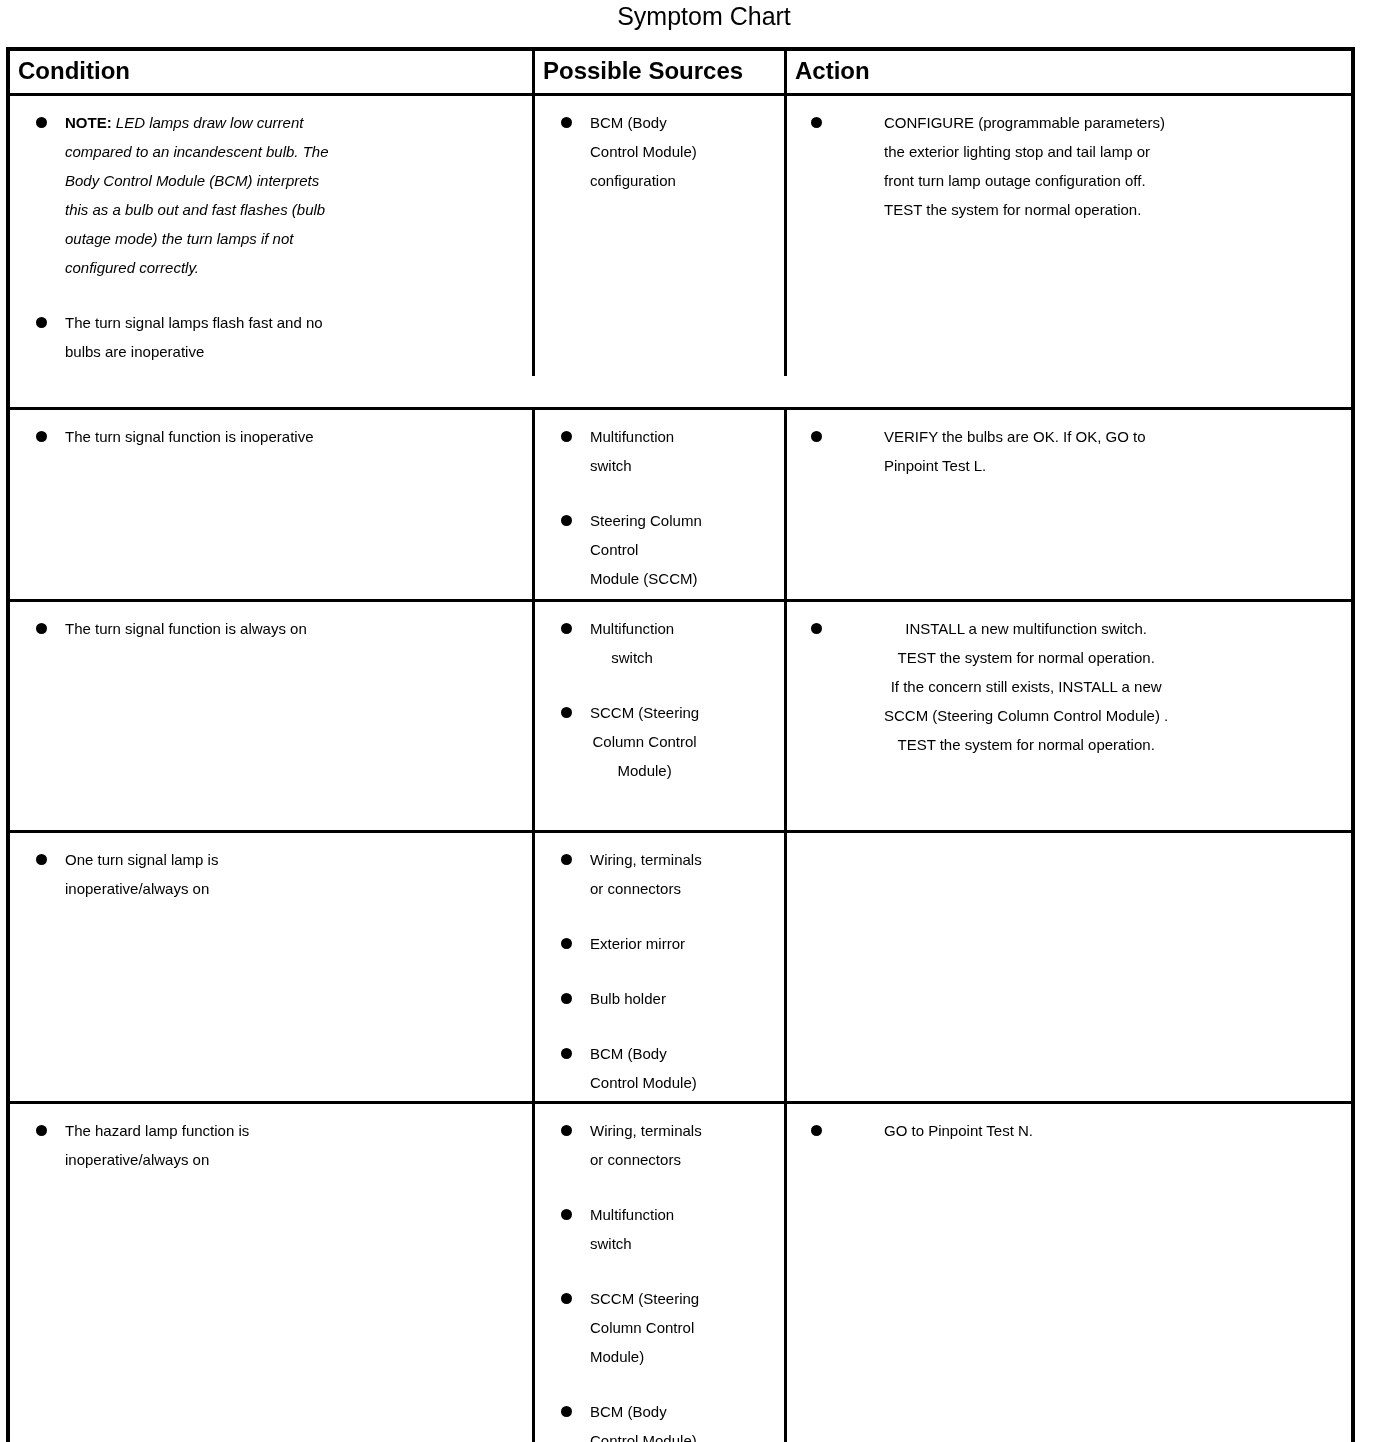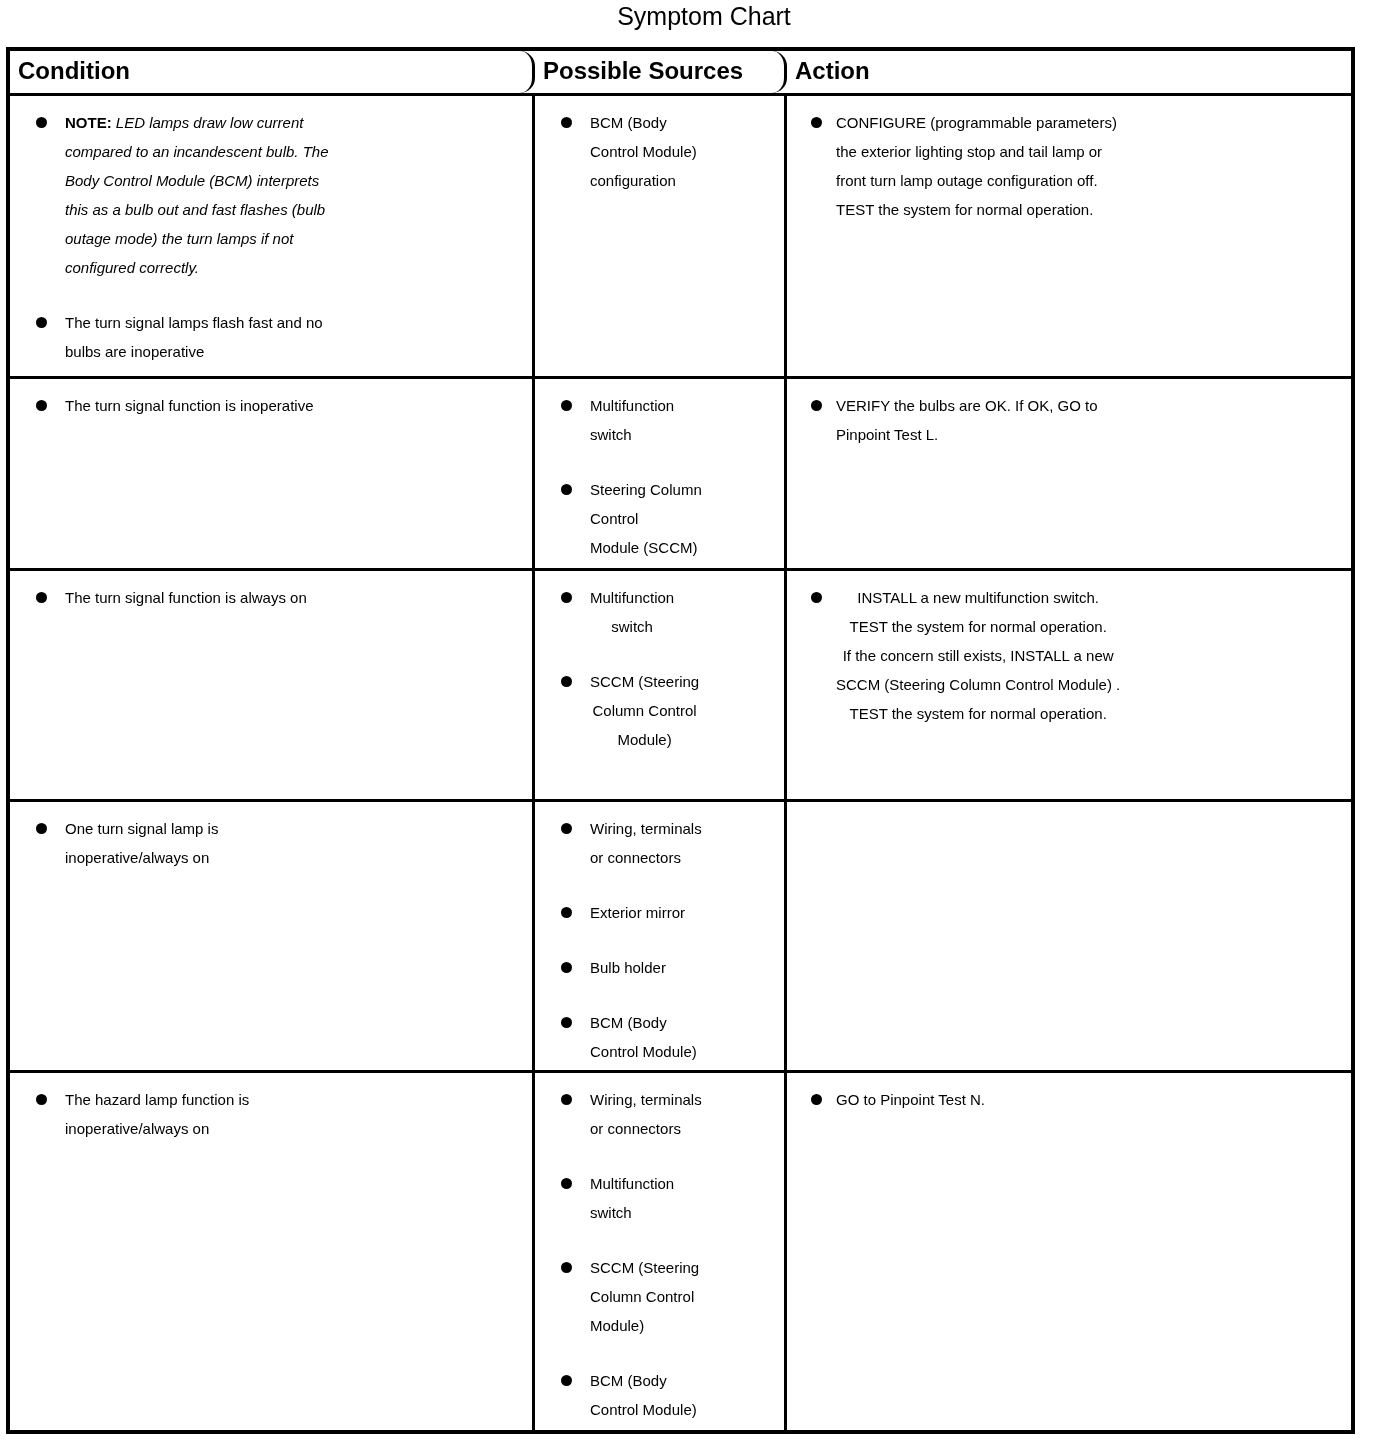--- a/index.html
+++ b/index.html
@@ -35,45 +35,44 @@
     box-sizing: border-box;
     background: #fff;
   }
   .row {
     display: flex;
     align-items: stretch;
   }
   .row + .row { border-top: 3px solid #000; }
   .h-header { min-height: 42px; }
   .h-r1 { min-height: 280px; }
-  .h-r2 { min-height: 189px; }
+  .h-r2 { min-height: 189px; margin-top: 31px; }
   .h-r3 { min-height: 228px; text-align: center; }
   .h-r4 { min-height: 268px; }
   .h-r5 { min-height: 357px; }
   .cell {
     box-sizing: border-box;
     padding: 12px 6px 4px 0;
   }
   .c1 { width: 525px; border-right: 3px solid #000; }
   .c2 { width: 252px; border-right: 3px solid #000; }
   .c3 { flex: 1; }
   .th {
     font-weight: 700;
     font-size: 24px;
     line-height: 28px;
     padding: 6px 0 4px 8px;
     box-sizing: border-box;
-    border-radius: 15px;
   }
   .item {
     display: flex;
     align-items: flex-start;
     margin: 0 0 26px 26px;
   }
-  .c3 .item { margin-left: 24px; }
+  .c3 .item { margin-left: 24px; gap: 48px; }
   .item:last-child { margin-bottom: 0; }
   .bullet {
     flex: none;
     width: 11px;
     height: 11px;
     border-radius: 50%;
     background: #000;
     margin-top: 9px;
     margin-right: 18px;
   }

